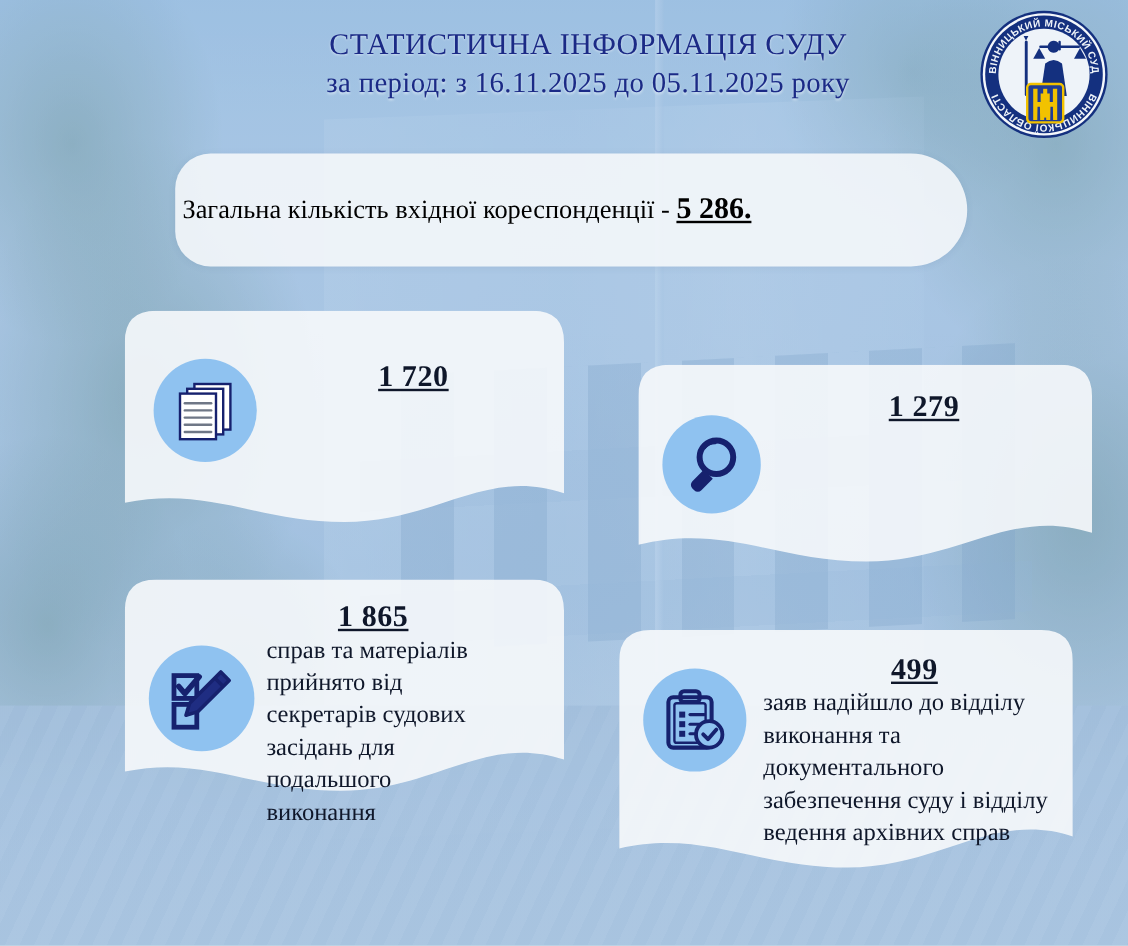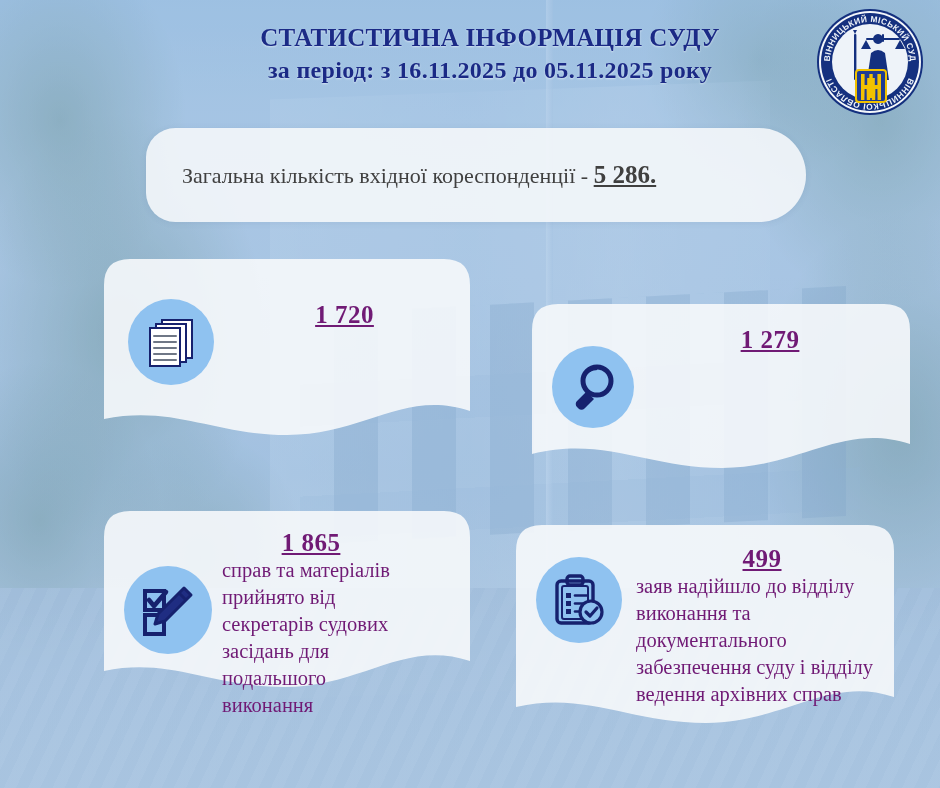--- a/index.html
+++ b/index.html
@@ -91,21 +91,21 @@
   
   .header {
     position: absolute;
     left: 0; top: 22px;
     width: 940px;
     text-align: center;
     z-index: 6;
   }
   .header .line {
     color: #1b2a86;
-    font-weight: bold;
+    font-weight: normal;
     font-size: 25px;
     letter-spacing: 0.3px;
     line-height: 32px;
     text-shadow: 0 1px 2px rgba(255,255,255,0.55);
     padding-left: 40px;
   }
   .header .line2 { font-size: 24px; }
 
   
   .logo {
@@ -121,22 +121,22 @@
     left: 146px; top: 128px;
     width: 660px; height: 94px;
     background: rgba(246,248,251,0.88);
     border-radius: 30px 48px 48px 30px;
     z-index: 5;
     display: flex;
     align-items: center;
     box-shadow: 0 1px 6px rgba(60,90,130,0.10);
   }
   .banner-text {
-    padding-left: 36px;
-    color: #404040;
+    padding-left: 6px;
+    color: #000000;
     font-size: 22px;
     line-height: 28px;
   }
   .banner-text .num {
     font-weight: bold;
     font-size: 25px;
     text-decoration: underline;
   }
 
   
@@ -157,21 +157,21 @@
   }
   .icon-wrap {
     flex: 0 0 auto;
     border-radius: 50%;
     background: #8fc2f0;
     display: flex;
     align-items: center;
     justify-content: center;
   }
   .card-text {
-    color: #701a75;
+    color: #0f172a;
     font-size: 20.5px;
     line-height: 27px;
   }
   .card-text .num {
     display: block;
     font-weight: bold;
     font-size: 25px;
     text-decoration: underline;
     text-align: center;
     margin-bottom: 1px;
@@ -180,21 +180,21 @@
 
   
   #card-incoming   { left: 104px; top: 259px;  width: 366px; height: 190px; }
   #card-incoming .icon-wrap { width: 86px; height: 86px; margin: 40px 0 0 24px; }
   #card-incoming .card-text { margin: 42px 0 0 18px; width: 225px; }
 
   #card-reviewed   { left: 532px; top: 304px;  width: 378px; height: 178px; }
   #card-reviewed .icon-wrap { width: 82px; height: 82px; margin: 42px 0 0 20px; }
   #card-reviewed .card-text { margin: 22px 0 0 16px; width: 240px; }
 
-  #card-secretaries{ left: 104px; top: 511px;  width: 296px; height: 191px; }
+  #card-secretaries{ left: 104px; top: 483px;  width: 296px; height: 191px; }
   #card-secretaries .icon-wrap { width: 88px; height: 88px; margin: 55px 0 0 20px; }
   #card-secretaries .card-text { margin: 18px 0 0 10px; width: 252px; }
 
   #card-execution  { left: 516px; top: 525px;  width: 378px; height: 212px; }
   #card-execution .icon-wrap { width: 86px; height: 86px; margin: 32px 0 0 20px; }
   #card-execution .card-text { margin: 20px 0 0 14px; width: 252px; }
 
   svg { display: block; }
 </style>
 </head>

